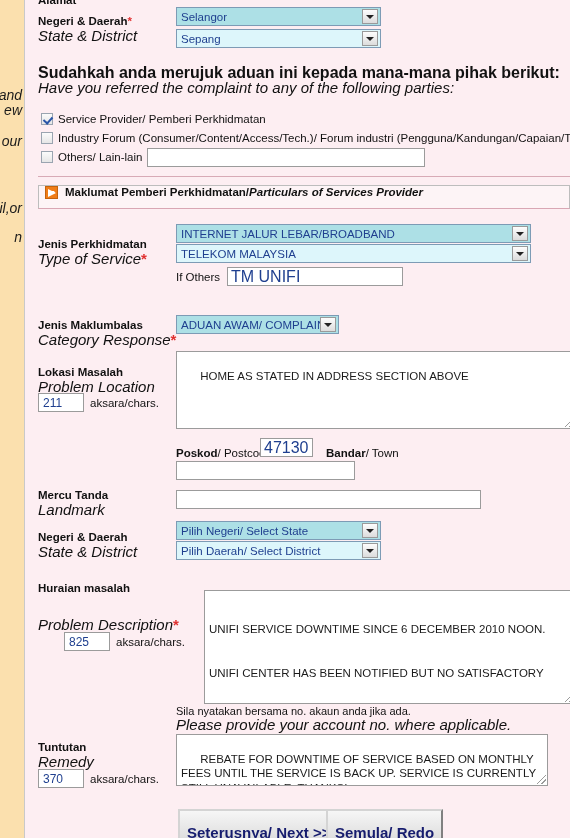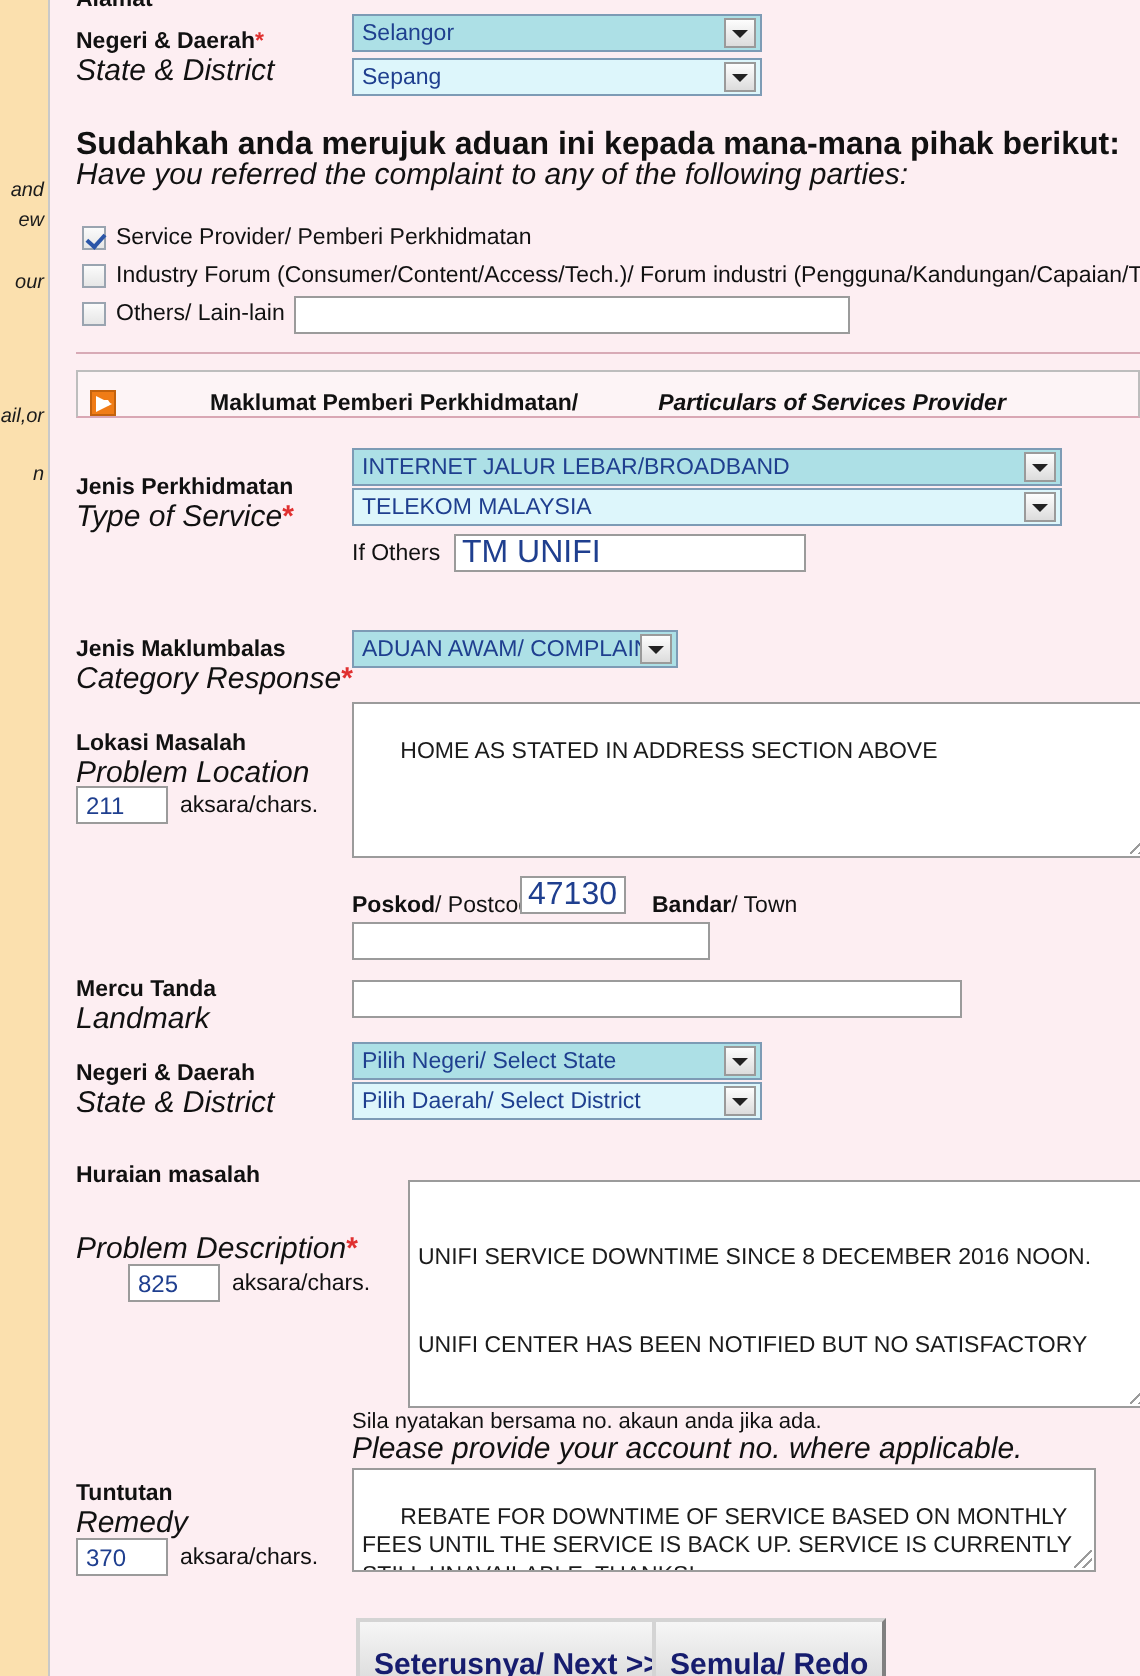--- a/index.html
+++ b/index.html
@@ -21,21 +21,21 @@
     position: absolute; left: 0; top: 0;
     width: 25px; height: 838px;
     background: #fbe0ae;
     border-right: 1px solid #c9c9c9;
     overflow: hidden;
   }
   .side-frag {
     position: absolute;
     right: 2px;
     font-style: italic;
-    font-size: 10px;
+    font-size: 14px;
     color: #1b1b1b;
     white-space: nowrap;
     line-height: 11px;
   }
   
   #main {
     position: absolute; left: 26px; top: 0;
     width: 544px; height: 838px;
     background: #fdeef2;
     overflow: hidden;
@@ -146,23 +146,22 @@
   
   .sechead {
     position: absolute;
     left: 12px; top: 185px;
     width: 532px; height: 24px;
     background: #fdf4f6;
     border-top: 1px solid #bdbdbd;
     border-left: 1px solid #bdbdbd;
     border-right: 1px solid #bdbdbd;
     border-bottom: 1px solid #d9a7b4;
-    display: flex; align-items: flex-end;
+    display: flex; align-items: flex-start;
     padding-left: 6px;
-    gap: 40px;
   }
   .sechead .ico {
     width: 13px; height: 13px;
     background: #f07c16;
     border: 1px solid #c4620c;
     margin-right: 7px;
     position: relative; flex: 0 0 auto;
   }
   .sechead .ico::after {
     content: "";
@@ -335,21 +334,21 @@
     </div>
 
     <div class="lbl-bold" style="left:12px; top:582px; position:absolute;">Huraian masalah</div>
     <div class="lbl-it" style="left:12px; top:618px; position:absolute;">
       <span>Problem Description</span><span class="ast">*</span>
     </div>
     <div class="cnt" style="left:38px; top:632px;">825</div>
     <div class="plain" style="position:absolute;left:90px; top:636px;">aksara/chars.</div>
 
     <div class="ta" style="left:178px; top:590px; width:372px; height:114px;">
-      <div>UNIFI SERVICE DOWNTIME SINCE 8 DECEMBER 2016 NOON.</div>
+      <div>UNIFI SERVICE DOWNTIME SINCE 6 DECEMBER 2010 NOON.</div>
       <div>UNIFI CENTER HAS BEEN NOTIFIED BUT NO SATISFACTORY</div>
       
       
       <span class="grip"></span>
     </div>
 
     <div class="plain" style="position:absolute;left:150px; top:705px; font-size:11px;">Sila nyatakan bersama no. akaun anda jika ada.</div>
     <div class="lbl-it" style="position:absolute;left:150px; top:718px;">Please provide your account no. where applicable.</div>
 
     <div class="lbl-bold" style="left:12px; top:741px; position:absolute;">Tuntutan</div>

